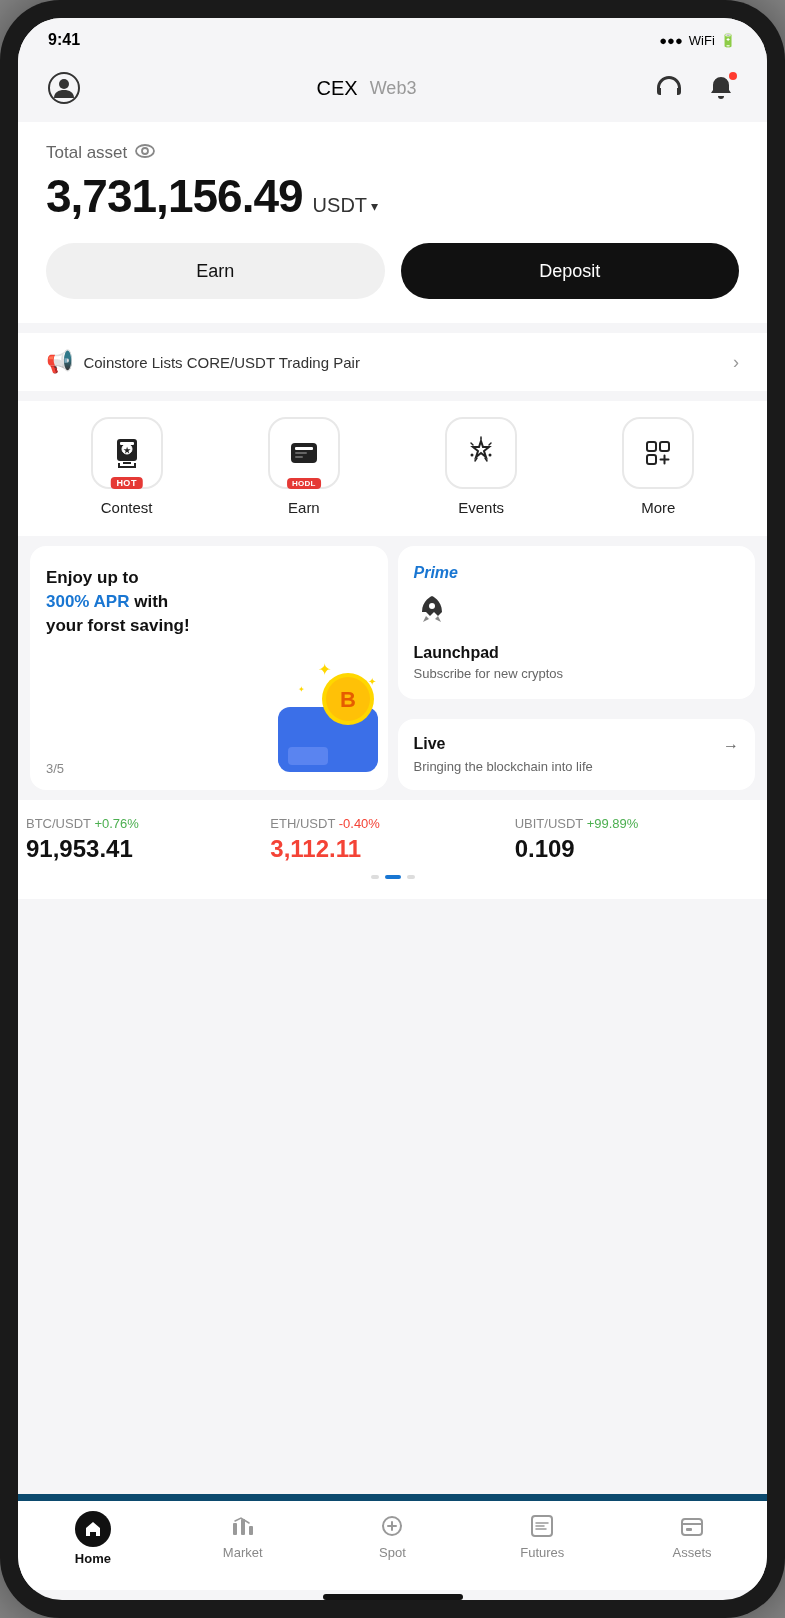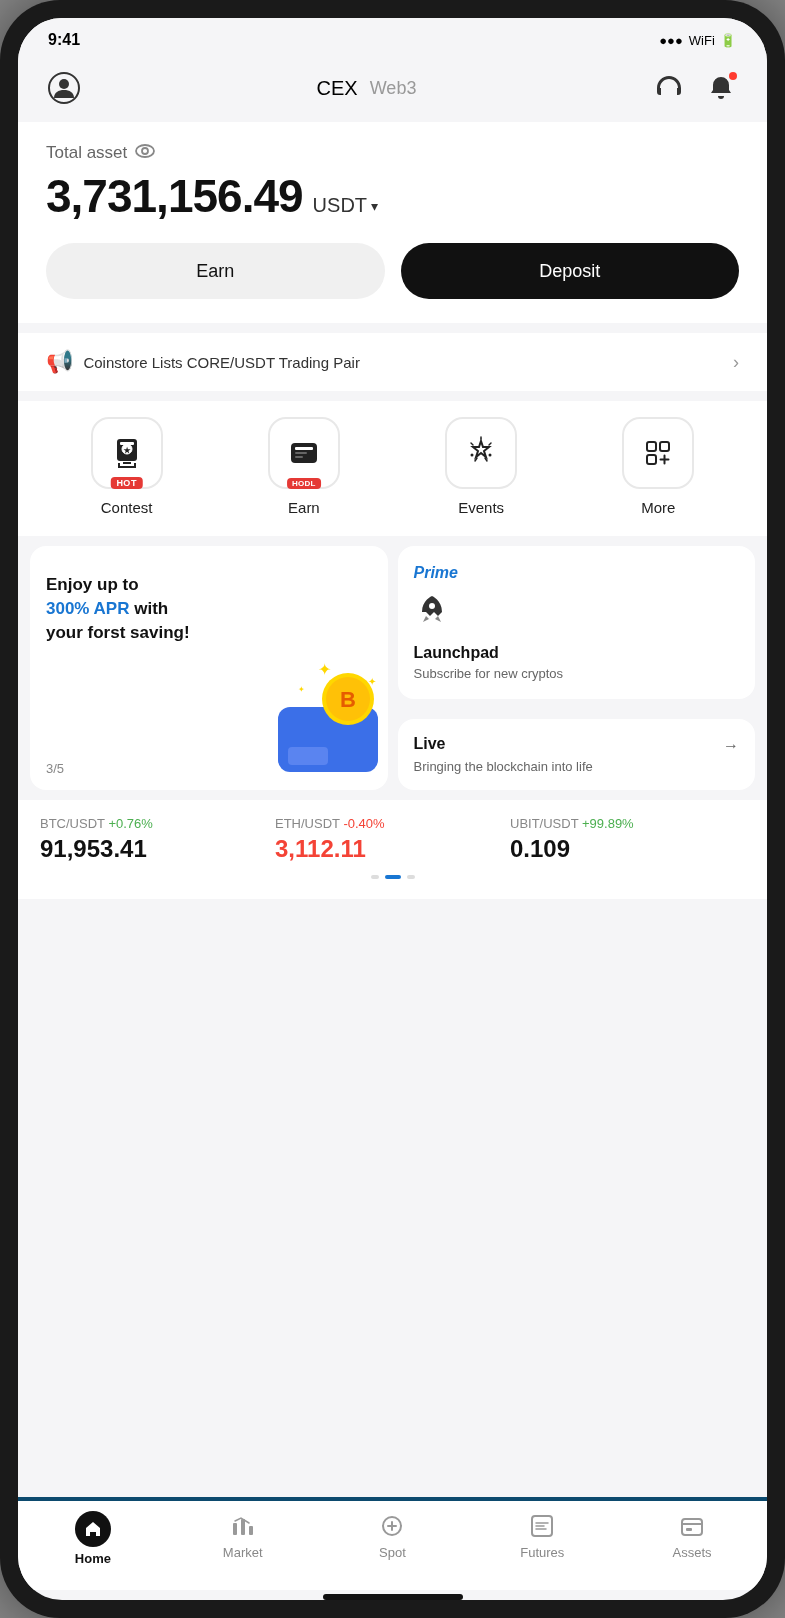--- a/index.html
+++ b/index.html
@@ -249,21 +249,20 @@
     .promo-card-left {
       padding: 20px 16px 0;
       position: relative;
       min-height: 240px;
     }
     .promo-text {
       font-size: 17px;
       font-weight: 700;
       line-height: 1.4;
       color: #111;
-      margin-top: 7px;
     }
     .promo-text .highlight {
       color: #1976d2;
     }
     .slide-indicator {
       position: absolute;
       bottom: 14px;
       left: 16px;
       font-size: 13px;
       color: #888;
@@ -318,21 +317,21 @@
       color: #111;
     }
     .live-arrow { font-size: 16px; color: #666; }
     .live-sub {
       font-size: 13px;
       color: #666;
     }
     
     .ticker-section {
       background: #fff;
-      padding: 16px 22px 20px;
+      padding: 16px 8px 20px;
       margin: 0 0 0;
     }
     .ticker-row {
       display: flex;
       gap: 0;
       justify-content: space-between;
     }
     .ticker-item {
       flex: 1;
     }
@@ -353,21 +352,21 @@
       display: flex;
       justify-content: center;
       gap: 6px;
       margin-top: 12px;
     }
     .dot { width: 8px; height: 4px; border-radius: 2px; background: #ddd; }
     .dot.active { background: #1976d2; width: 16px; }
     
     .bottom-nav {
       background: #fff;
-      border-top: 4px solid #0c4a6e;
+      border-top: 7px solid #0c4a6e;
       padding: 10px 0 24px;
       display: flex;
       justify-content: space-around;
       flex-shrink: 0;
     }
     .nav-item {
       display: flex;
       flex-direction: column;
       align-items: center;
       gap: 4px;

